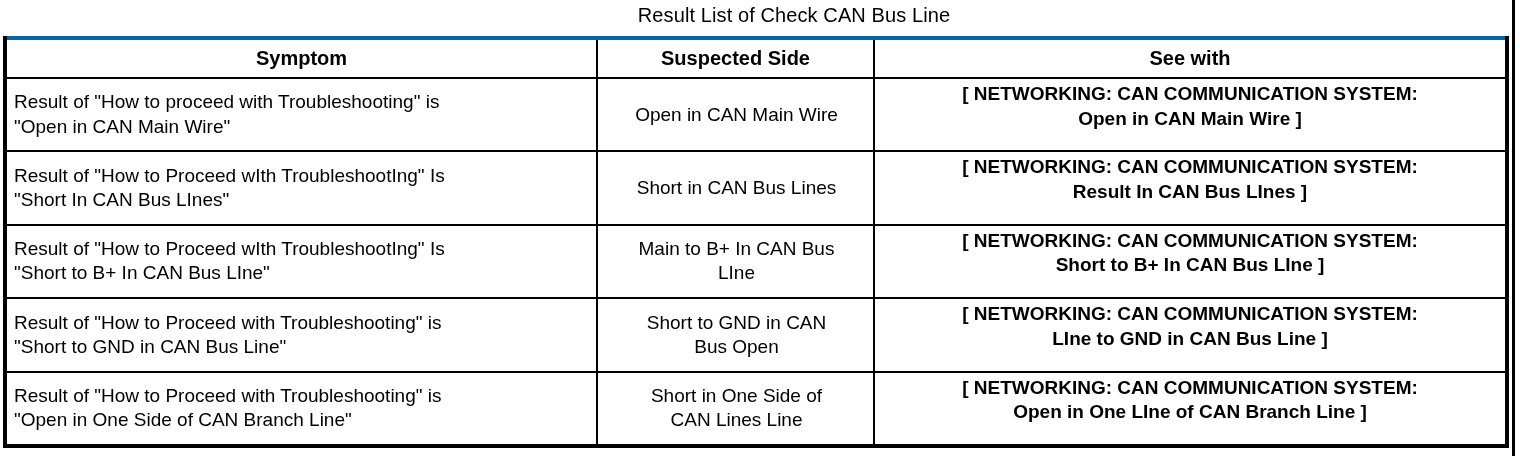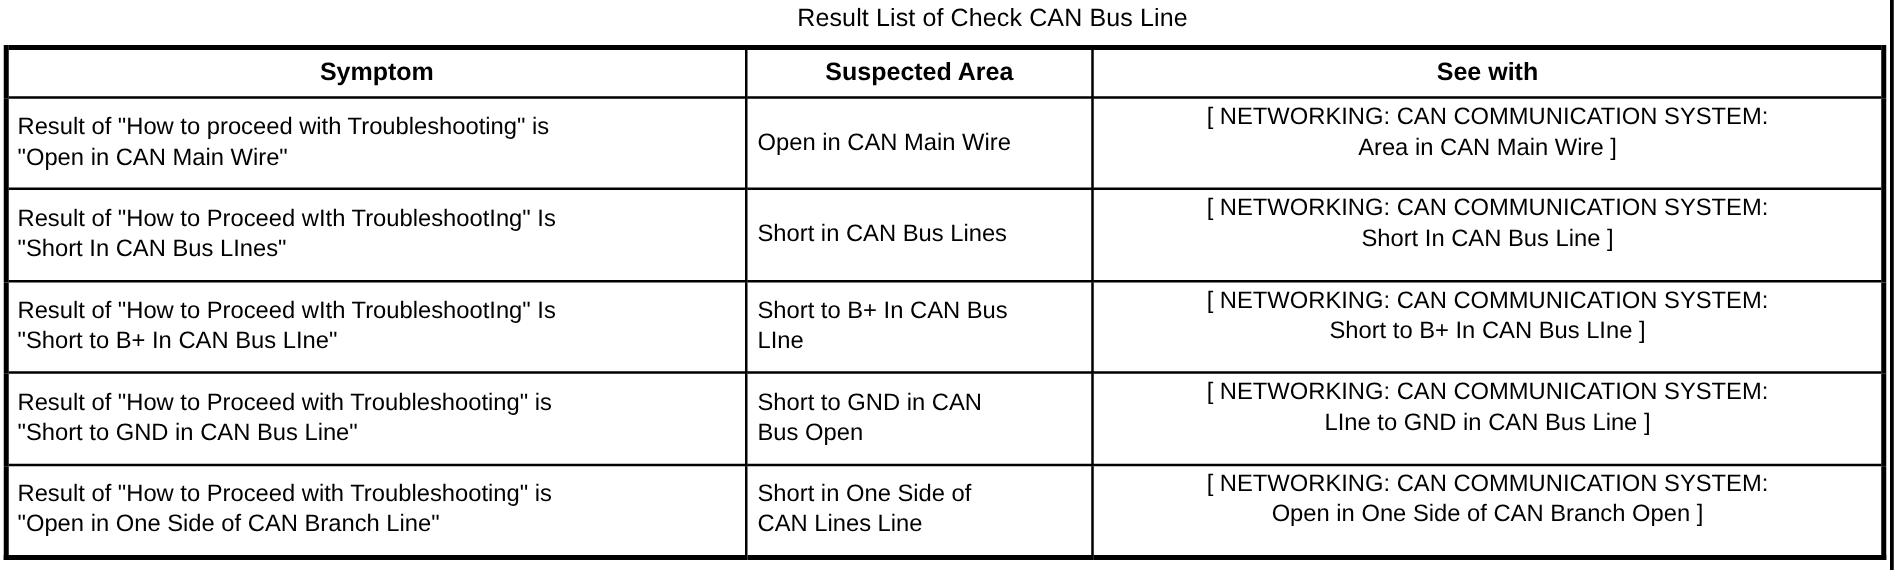--- a/index.html
+++ b/index.html
@@ -41,21 +41,21 @@
   }
 
   
   .result-table {
     position: absolute;
     top: 36px;
     left: 3px;
     width: 1502px;
     border-collapse: collapse;
     table-layout: fixed;
-    border: 4px solid #000000;
+    border: 4px solid #0369a1;
   }
   .result-table col.c-symptom  { width: 592px; }
   .result-table col.c-area     { width: 277px; }
   .result-table col.c-page     { width: 633px; }
 
   .result-table th,
   .result-table td {
     border: 2px solid #000000;
     padding: 0;
     vertical-align: middle;
@@ -77,27 +77,27 @@
   td.cell-symptom {
     font-size: 19px;
     font-weight: normal;
     text-align: left;
     line-height: 1.28;
     padding: 3px 6px 3px 7px;
   }
   td.cell-area {
     font-size: 19px;
     font-weight: normal;
-    text-align: left;
+    text-align: center;
     line-height: 1.28;
     padding: 3px 6px 3px 8px;
   }
   td.cell-page {
     font-size: 19px;
-    font-weight: normal;
+    font-weight: bold;
     text-align: center;
     line-height: 1.30;
     padding: 3px 8px 19px 8px;
   }
 
   
   tbody tr:last-child td { border-bottom-width: 4px; }
   tr > *:first-child { border-left-width: 4px; }
   tr > *:last-child  { border-right-width: 4px; }
   thead tr th { border-top-width: 4px; }
@@ -113,61 +113,61 @@
 
 <table class="result-table">
   <colgroup>
     <col class="c-symptom">
     <col class="c-area">
     <col class="c-page">
   </colgroup>
   <thead>
     <tr>
       <th>Symptom</th>
-      <th>Suspected Area</th>
+      <th>Suspected Side</th>
       <th>See with</th>
     </tr>
   </thead>
   <tbody>
 
     <tr>
       <td class="cell-symptom">
         <span class="line">Result of "How to proceed with Troubleshooting" is</span>
         <span class="line">"Open in CAN Main Wire"</span>
       </td>
       <td class="cell-area">
         <span class="line">Open in CAN Main Wire</span>
       </td>
       <td class="cell-page">
         <span class="line">[ NETWORKING: CAN COMMUNICATION SYSTEM:</span>
-        <span class="line">Area in CAN Main Wire ]</span>
+        <span class="line">Open in CAN Main Wire ]</span>
       </td>
     </tr>
 
     <tr>
       <td class="cell-symptom">
         <span class="line">Result of "How to Proceed wIth TroubleshootIng" Is</span>
         <span class="line">"Short In CAN Bus LInes"</span>
       </td>
       <td class="cell-area">
         <span class="line">Short in CAN Bus Lines</span>
       </td>
       <td class="cell-page">
         <span class="line">[ NETWORKING: CAN COMMUNICATION SYSTEM:</span>
-        <span class="line">Short In CAN Bus Line ]</span>
+        <span class="line">Result In CAN Bus LInes ]</span>
       </td>
     </tr>
 
     <tr>
       <td class="cell-symptom">
         <span class="line">Result of "How to Proceed wIth TroubleshootIng" Is</span>
         <span class="line">"Short to B+ In CAN Bus LIne"</span>
       </td>
       <td class="cell-area">
-        <span class="line">Short to B+ In CAN Bus</span>
+        <span class="line">Main to B+ In CAN Bus</span>
         <span class="line">LIne</span>
       </td>
       <td class="cell-page">
         <span class="line">[ NETWORKING: CAN COMMUNICATION SYSTEM:</span>
         <span class="line">Short to B+ In CAN Bus LIne ]</span>
       </td>
     </tr>
 
     <tr>
       <td class="cell-symptom">
@@ -188,18 +188,18 @@
       <td class="cell-symptom">
         <span class="line">Result of "How to Proceed with Troubleshooting" is</span>
         <span class="line">"Open in One Side of CAN Branch Line"</span>
       </td>
       <td class="cell-area">
         <span class="line">Short in One Side of</span>
         <span class="line">CAN Lines Line</span>
       </td>
       <td class="cell-page">
         <span class="line">[ NETWORKING: CAN COMMUNICATION SYSTEM:</span>
-        <span class="line">Open in One Side of CAN Branch Open ]</span>
+        <span class="line">Open in One LIne of CAN Branch Line ]</span>
       </td>
     </tr>
 
   </tbody>
 </table>
 
 </body></html>

